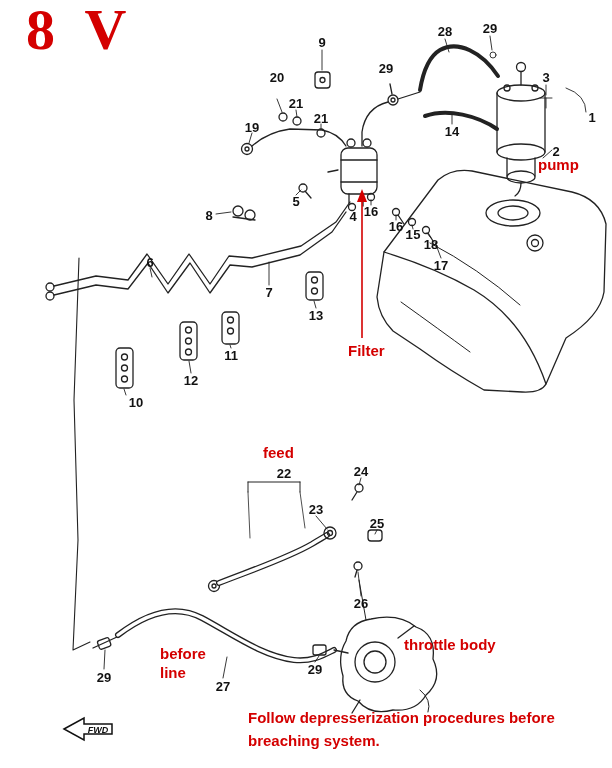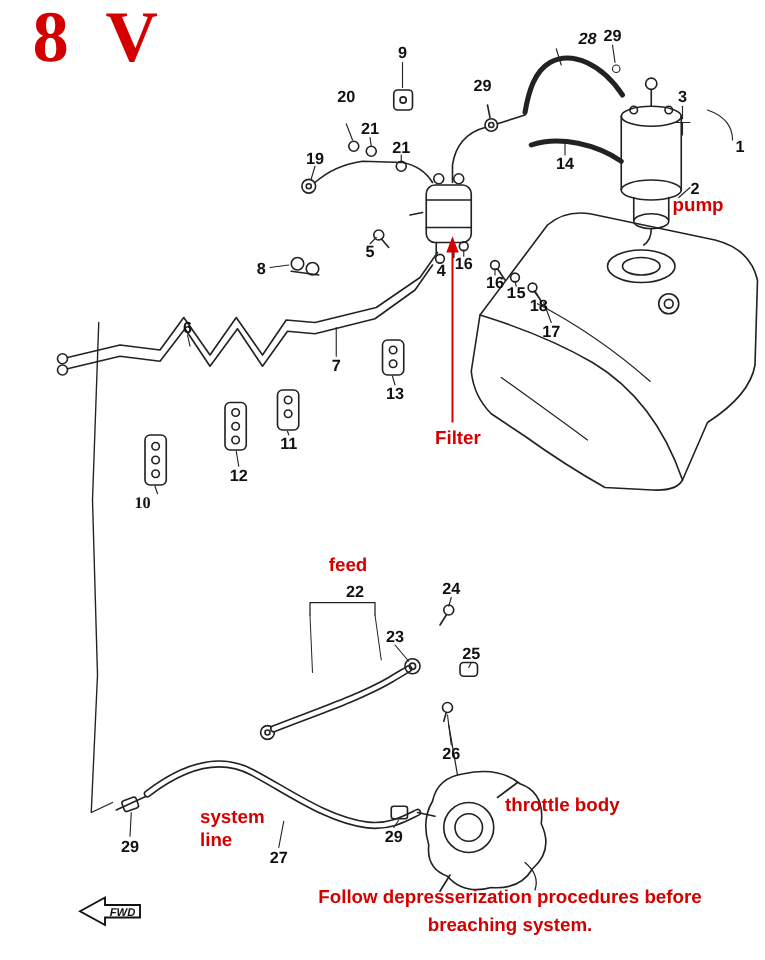--- a/index.html
+++ b/index.html
@@ -20,21 +20,21 @@
     letter-spacing:8px;color:var(--ann,#d40000);
   }
   .ann{
     position:absolute;
     font:bold 15px "Liberation Sans",sans-serif;
     color:var(--ann,#d40000);line-height:1.25;
   }
   .warning{
     position:absolute;left:248px;top:707px;width:320px;
     font:bold 15px "Liberation Sans",sans-serif;
-    color:var(--ann,#d40000);line-height:1.5;text-align:center;
+    color:var(--ann,#d40000);line-height:1.5;
   }
 </style>
 </head>
 <body>
 
 <div class="page">
 
   <svg width="612" height="768" viewBox="0 0 612 768">
     <g fill="none" stroke="#222" stroke-width="1.3" stroke-linecap="round" stroke-linejoin="round">
 
@@ -230,21 +230,21 @@
     </g>
 
     <g>
       <polygon points="64,729 84,718 84,724 112,724 112,734 84,734 84,740" fill="#fff" stroke="#111" stroke-width="1.5"></polygon>
       <text x="98" y="732.5" font-family="Liberation Sans, sans-serif" font-size="9" font-style="italic" font-weight="bold" fill="#111" text-anchor="middle">FWD</text>
     </g>
   </svg>
 
   <div class="callout-layer">
       <div class="callout" style="left: 322px; top: 42px;">9</div>
-      <div class="callout" style="left: 470px; top: 31px; font-style: italic;">28</div>
+      <div class="callout" style="left: 445px; top: 31px;">28</div>
       <div class="callout" style="left: 490px; top: 28px;">29</div>
       <div class="callout" style="left: 386px; top: 68px;">29</div>
       <div class="callout" style="left: 546px; top: 77px;">3</div>
       <div class="callout" style="left: 277px; top: 77px;">20</div>
       <div class="callout" style="left: 296px; top: 103px;">21</div>
       <div class="callout" style="left: 321px; top: 118px;">21</div>
       <div class="callout" style="left: 252px; top: 127px;">19</div>
       <div class="callout" style="left: 452px; top: 131px; text-align: right;">14</div>
       <div class="callout" style="left: 592px; top: 117px;">1</div>
       <div class="callout" style="left: 556px; top: 151px;">2</div>
@@ -254,33 +254,33 @@
       <div class="callout" style="left: 396px; top: 226px;">16</div>
       <div class="callout" style="left: 413px; top: 235px; font-family: Liberation Mono, monospace;">15</div>
       <div class="callout" style="left: 431px; top: 244px;">18</div>
       <div class="callout" style="left: 441px; top: 265px;">17</div>
       <div class="callout" style="left: 209px; top: 215px;">8</div>
       <div class="callout" style="left: 150px; top: 262px;">6</div>
       <div class="callout" style="left: 269px; top: 292px;">7</div>
       <div class="callout" style="left: 316px; top: 315px;">13</div>
       <div class="callout" style="left: 231px; top: 355px;">11</div>
       <div class="callout" style="left: 191px; top: 380px;">12</div>
-      <div class="callout" style="left: 114px; top: 402px; font-family: Liberation Serif, serif;">10</div>
+      <div class="callout" style="left: 136px; top: 402px;">10</div>
       <div class="callout" style="left: 284px; top: 473px;">22</div>
       <div class="callout" style="left: 361px; top: 471px;">24</div>
       <div class="callout" style="left: 316px; top: 509px;">23</div>
       <div class="callout" style="left: 377px; top: 523px;">25</div>
       <div class="callout" style="left: 361px; top: 603px;">26</div>
       <div class="callout" style="left: 104px; top: 677px;">29</div>
       <div class="callout" style="left: 223px; top: 686px;">27</div>
       <div class="callout" style="left: 315px; top: 669px;">29</div>
     </div>
 
   <div class="title">8 V</div>
 
   <div class="ann" style="left:538px;top:156px;">pump</div>
   <div class="ann" style="left:348px;top:342px;">Filter</div>
   <div class="ann" style="left:263px;top:444px;">feed</div>
-  <div class="ann" style="left:160px;top:645px;width:66px;">system line</div>
+  <div class="ann" style="left:160px;top:645px;width:66px;">before line</div>
   <div class="ann" style="left:404px;top:636px;">throttle body</div>
   <div class="warning">Follow depresserization procedures before breaching system.</div>
 
 </div>
 
 </body></html>

